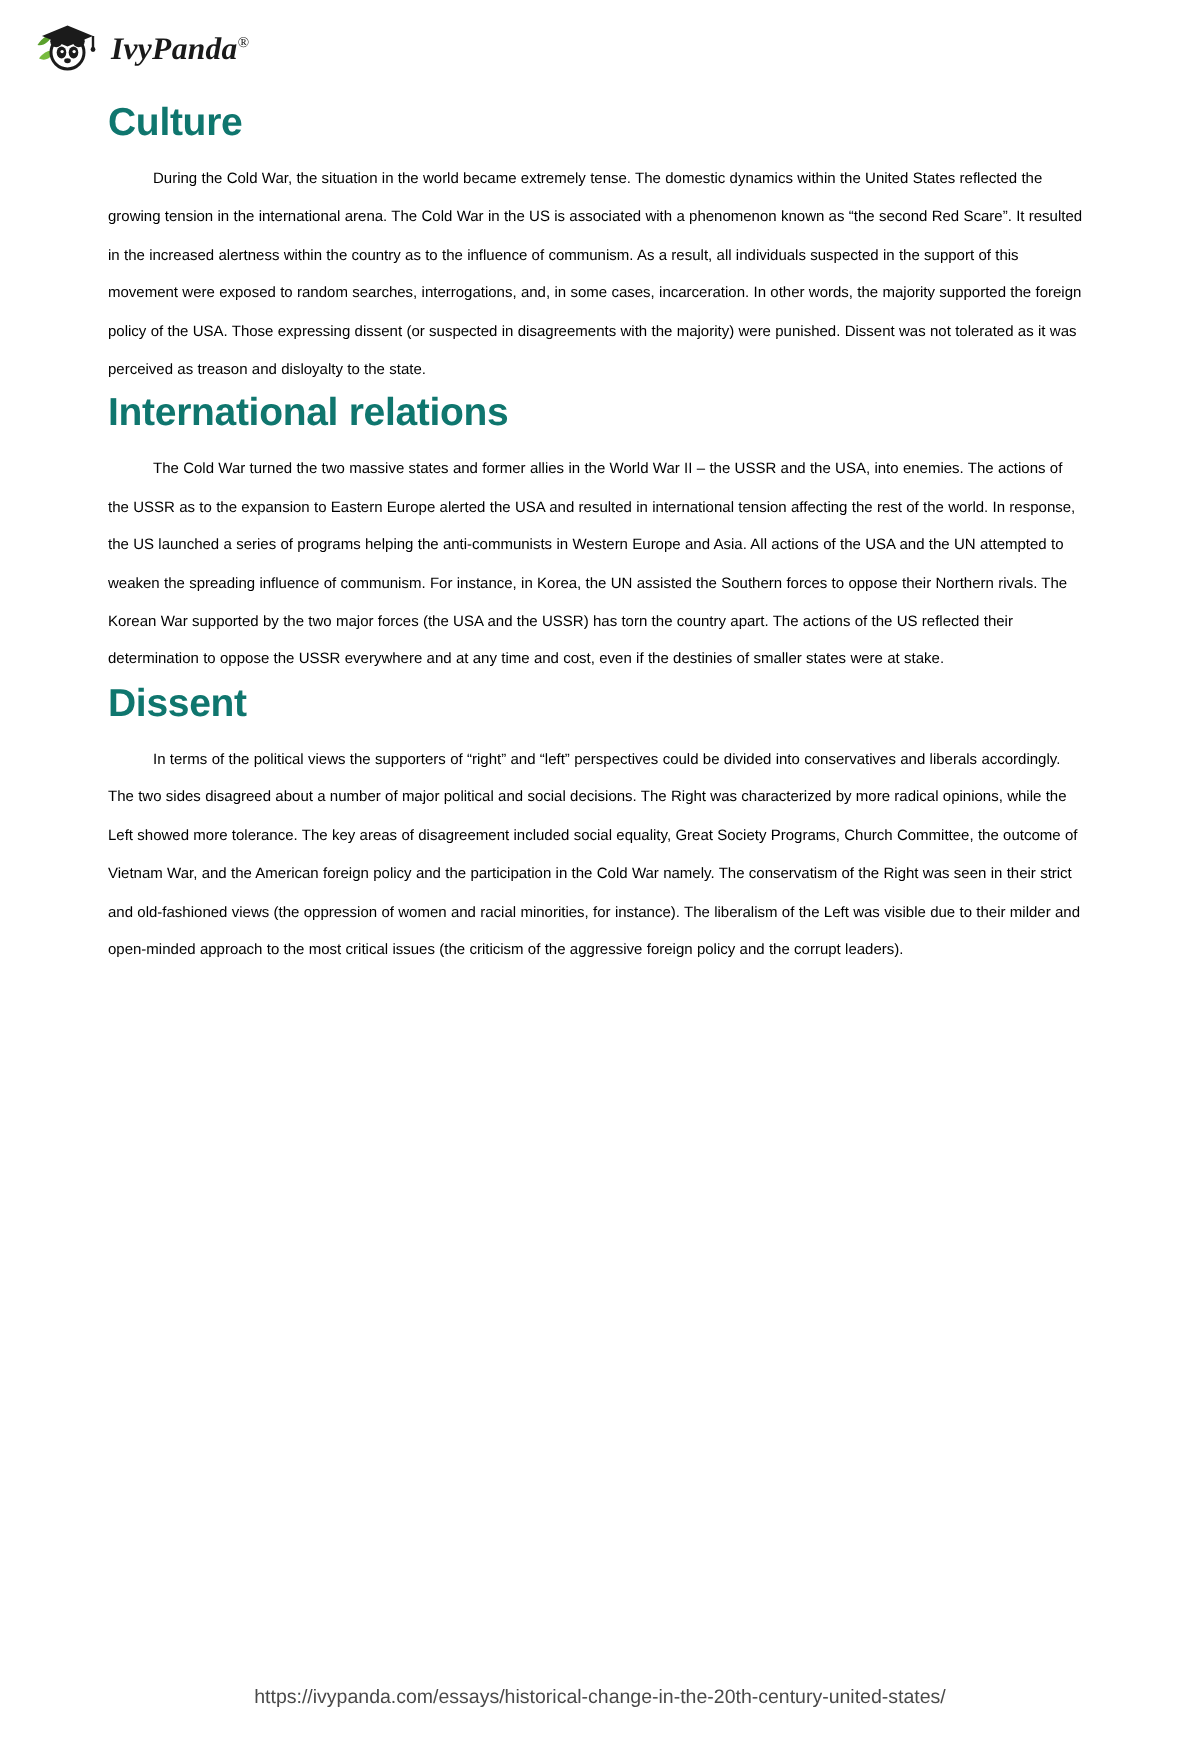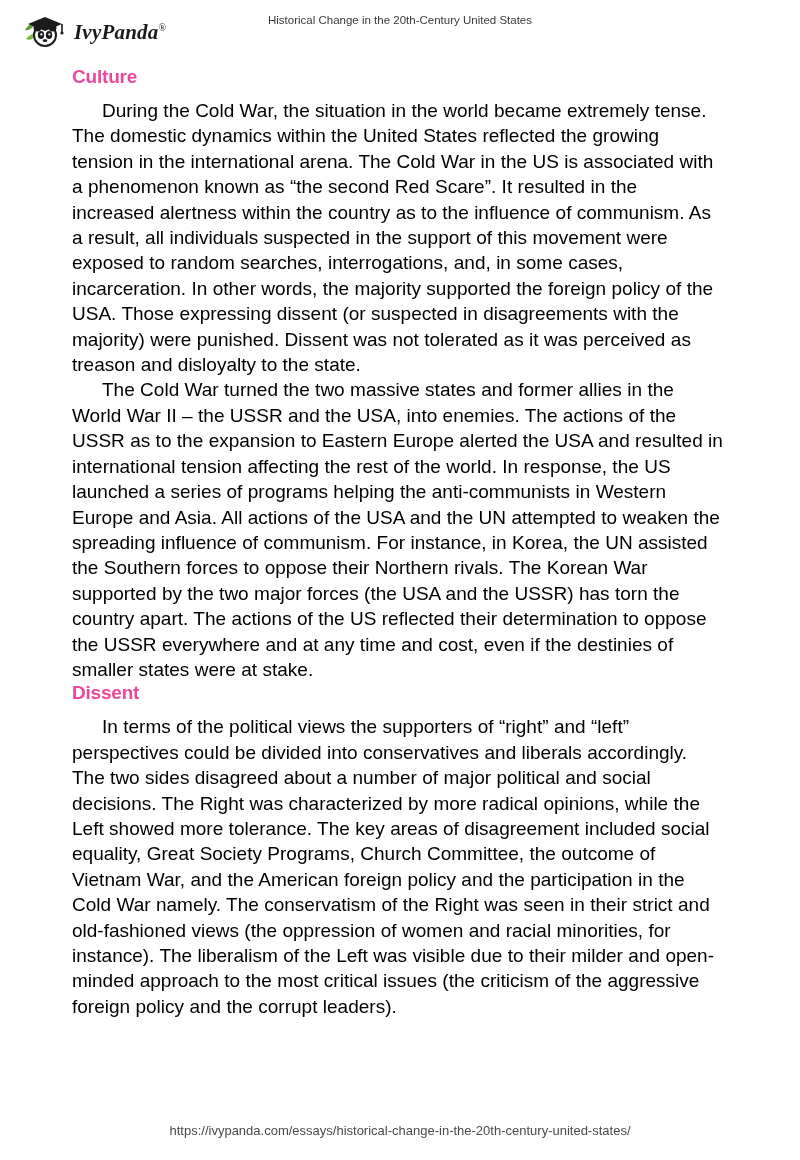--- a/index.html
+++ b/index.html
@@ -73,32 +73,32 @@
   
   .content {
     position: absolute;
     left: 72px;
     top: 66px;
     width: 652px;
   }
 
   h2.section-title {
     font-family: "Liberation Sans", sans-serif;
-    font-size: 19px;
+    font-size: 26px;
     font-weight: bold;
-    color: #ec4899;
+    color: #0f766e;
     margin: 0 0 10px 0;
     letter-spacing: -0.2px;
   }
   .sec-culture { margin-top: 8px; }
   .sec-intl { margin-top: 28px; }
   .sec-politics { margin-top: 24px; }
 
   p.body-text {
-    font-size: 19px;
+    font-size: 10px;
     line-height: 25.4px;
     color: #000000;
     margin: 0;
     text-indent: 30px;
     text-align: left;
     word-spacing: 0.1px;
   }
 
   
   .footer {
@@ -141,28 +141,28 @@
           <path d="M6 10 L23 3 L40 10 L23 17 Z" fill="#1b1b1b"></path>
           <path d="M40 10 L40 18" stroke="#1b1b1b" stroke-width="1.6" fill="none"></path>
           <circle cx="40" cy="19" r="1.6" fill="#1b1b1b"></circle>
         </svg>
       </span>
       <span class="brand-name">
         <span>IvyPanda</span><span class="reg">®</span>
       </span>
     </div>
 
-    <div class="doc-title">Historical Change in the 20th-Century United States</div>
   </div>
 
   <div class="content">
 
     <h2 class="section-title sec-culture">Culture</h2>
     <p class="body-text">During the Cold War, the situation in the world became extremely tense. The domestic dynamics within the United States reflected the growing tension in the international arena. The Cold War in the US is associated with a phenomenon known as “the second Red Scare”. It resulted in the increased alertness within the country as to the influence of communism. As a result, all individuals suspected in the support of this movement were exposed to random searches, interrogations, and, in some cases, incarceration. In other words, the majority supported the foreign policy of the USA. Those expressing dissent (or suspected in disagreements with the majority) were punished. Dissent was not tolerated as it was perceived as treason and disloyalty to the state.</p>
 
+    <h2 class="section-title sec-intl">International relations</h2>
     <p class="body-text">The Cold War turned the two massive states and former allies in the World War II – the USSR and the USA, into enemies. The actions of the USSR as to the expansion to Eastern Europe alerted the USA and resulted in international tension affecting the rest of the world. In response, the US launched a series of programs helping the anti-communists in Western Europe and Asia. All actions of the USA and the UN attempted to weaken the spreading influence of communism. For instance, in Korea, the UN assisted the Southern forces to oppose their Northern rivals. The Korean War supported by the two major forces (the USA and the USSR) has torn the country apart. The actions of the US reflected their determination to oppose the USSR everywhere and at any time and cost, even if the destinies of smaller states were at stake.</p>
 
     <h2 class="section-title sec-politics">Dissent</h2>
     <p class="body-text">In terms of the political views the supporters of “right” and “left” perspectives could be divided into conservatives and liberals accordingly. The two sides disagreed about a number of major political and social decisions. The Right was characterized by more radical opinions, while the Left showed more tolerance. The key areas of disagreement included social equality, Great Society Programs, Church Committee, the outcome of Vietnam War, and the American foreign policy and the participation in the Cold War namely. The conservatism of the Right was seen in their strict and old-fashioned views (the oppression of women and racial minorities, for instance). The liberalism of the Left was visible due to their milder and open-minded approach to the most critical issues (the criticism of the aggressive foreign policy and the corrupt leaders).</p>
 
   </div>
 
   <div class="footer">
     <a class="footer-link" href="#">https://ivypanda.com/essays/historical-change-in-the-20th-century-united-states/</a>
   </div>

